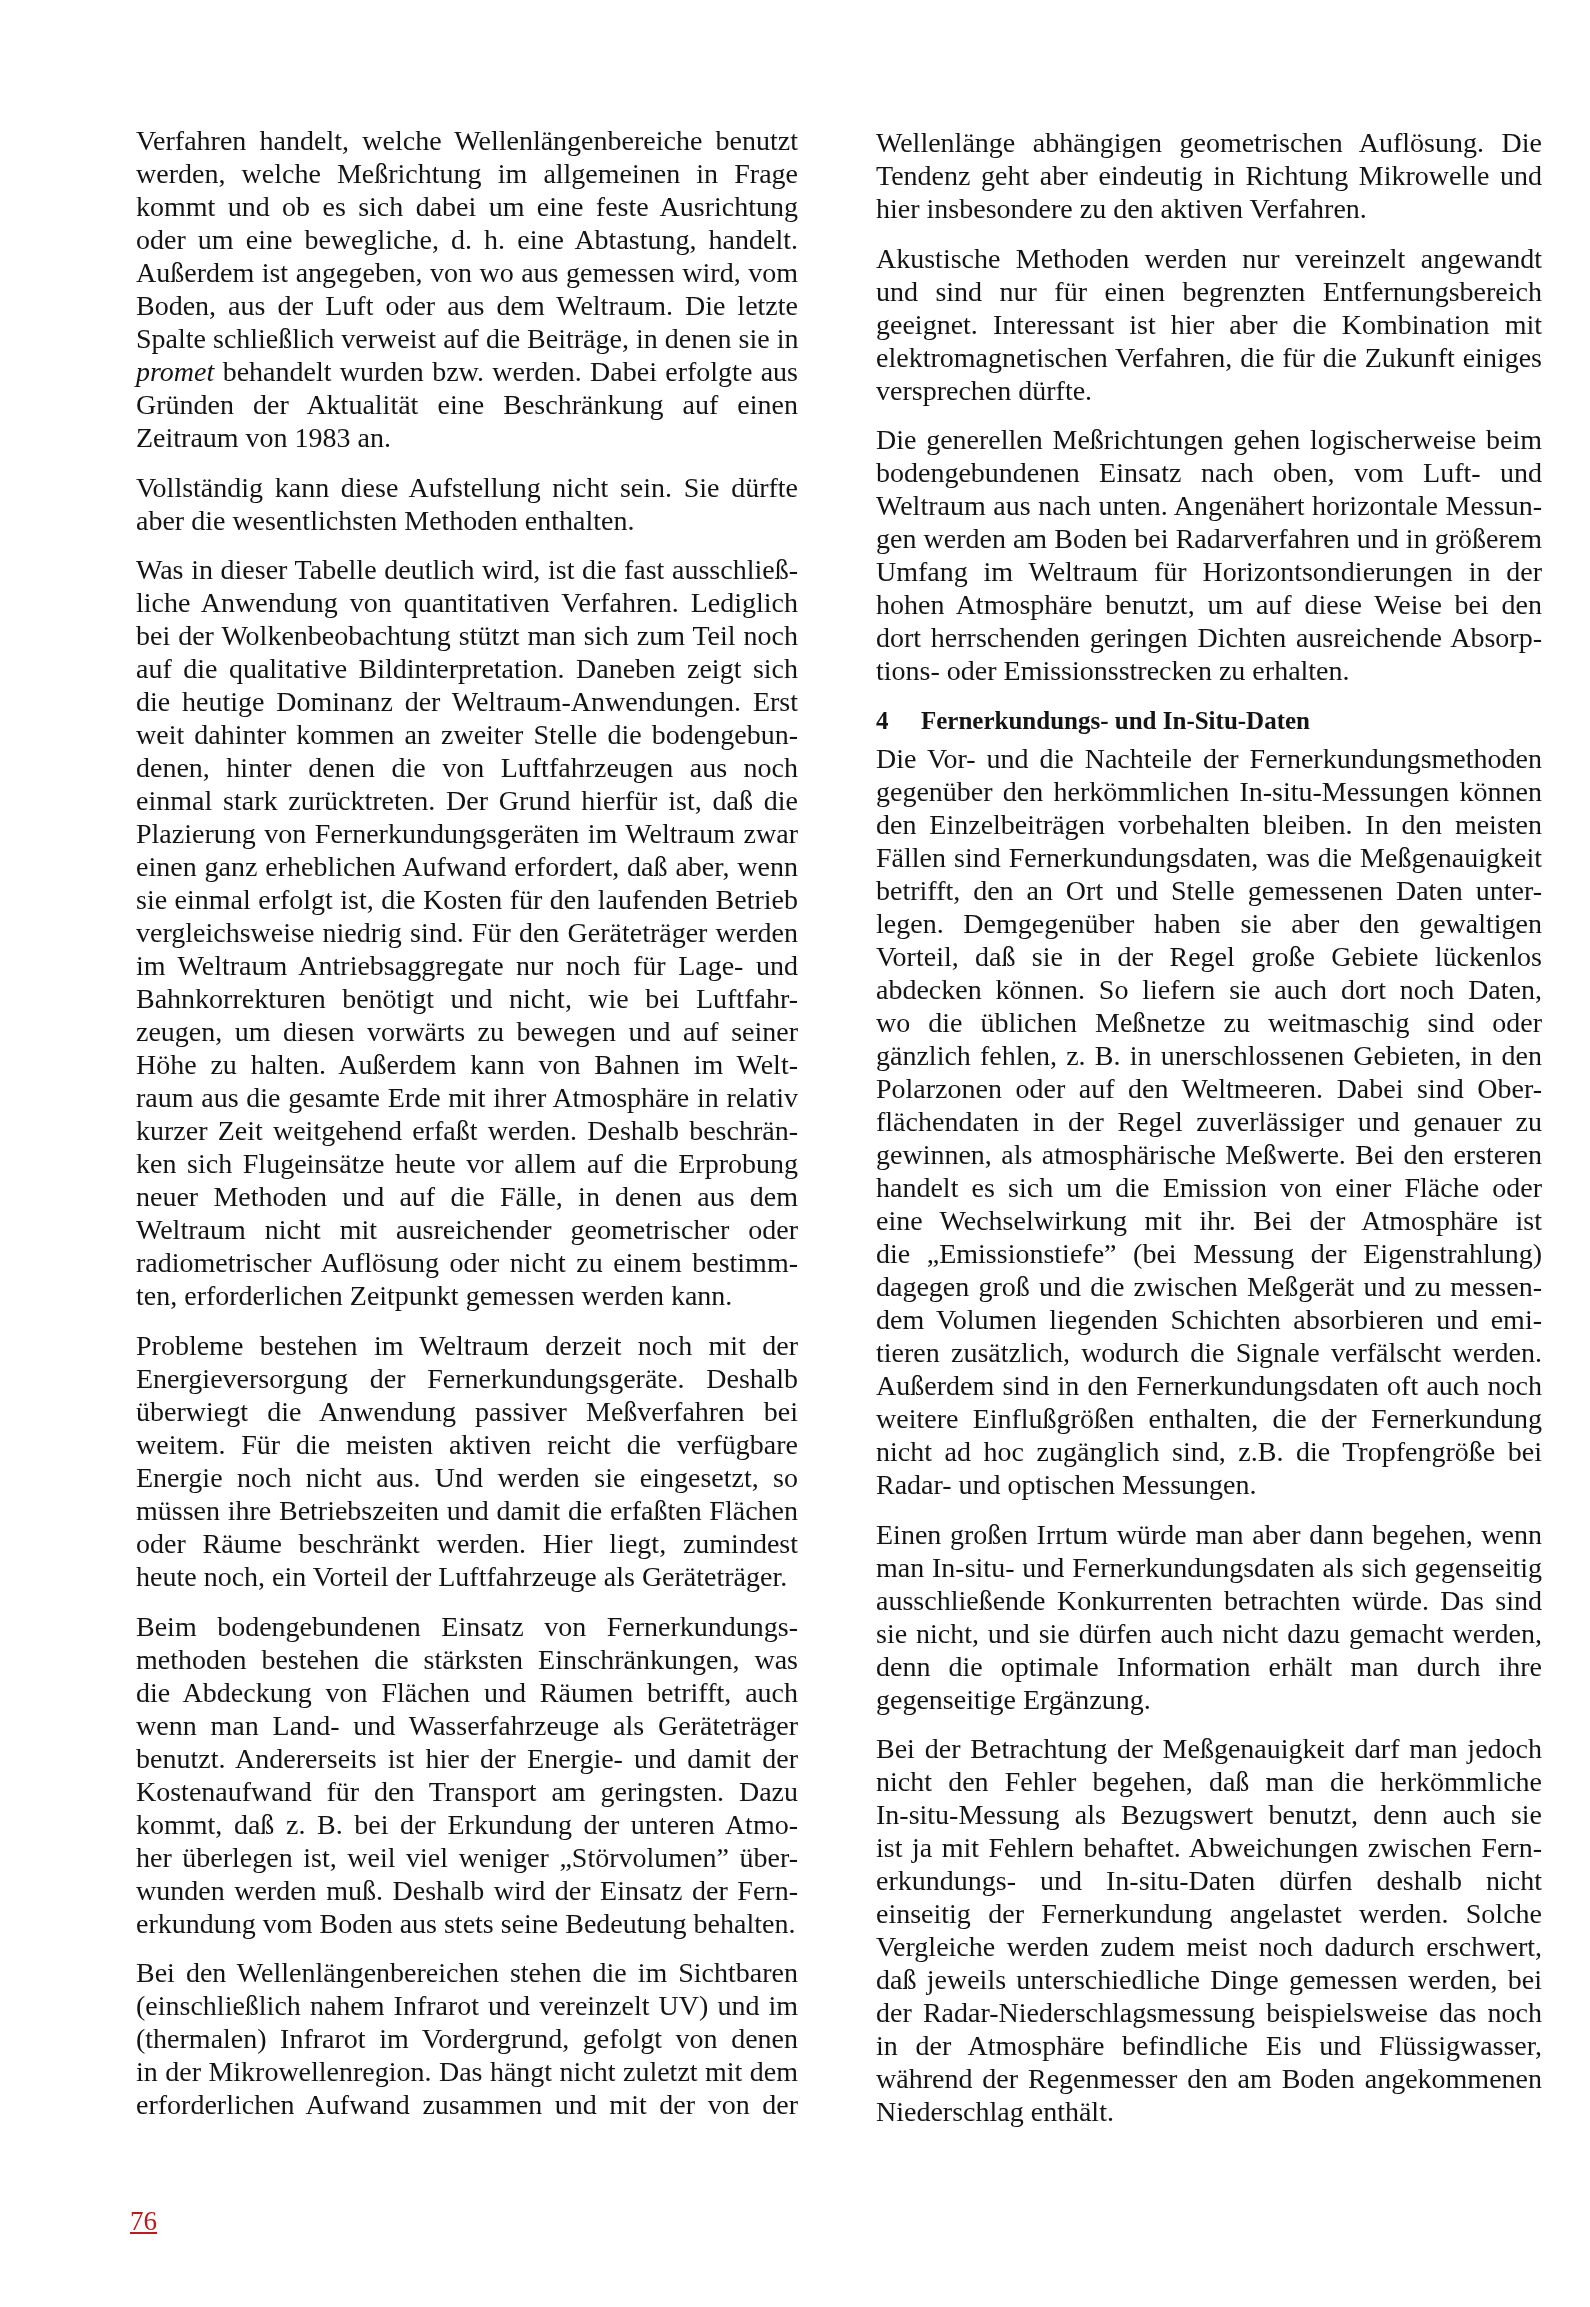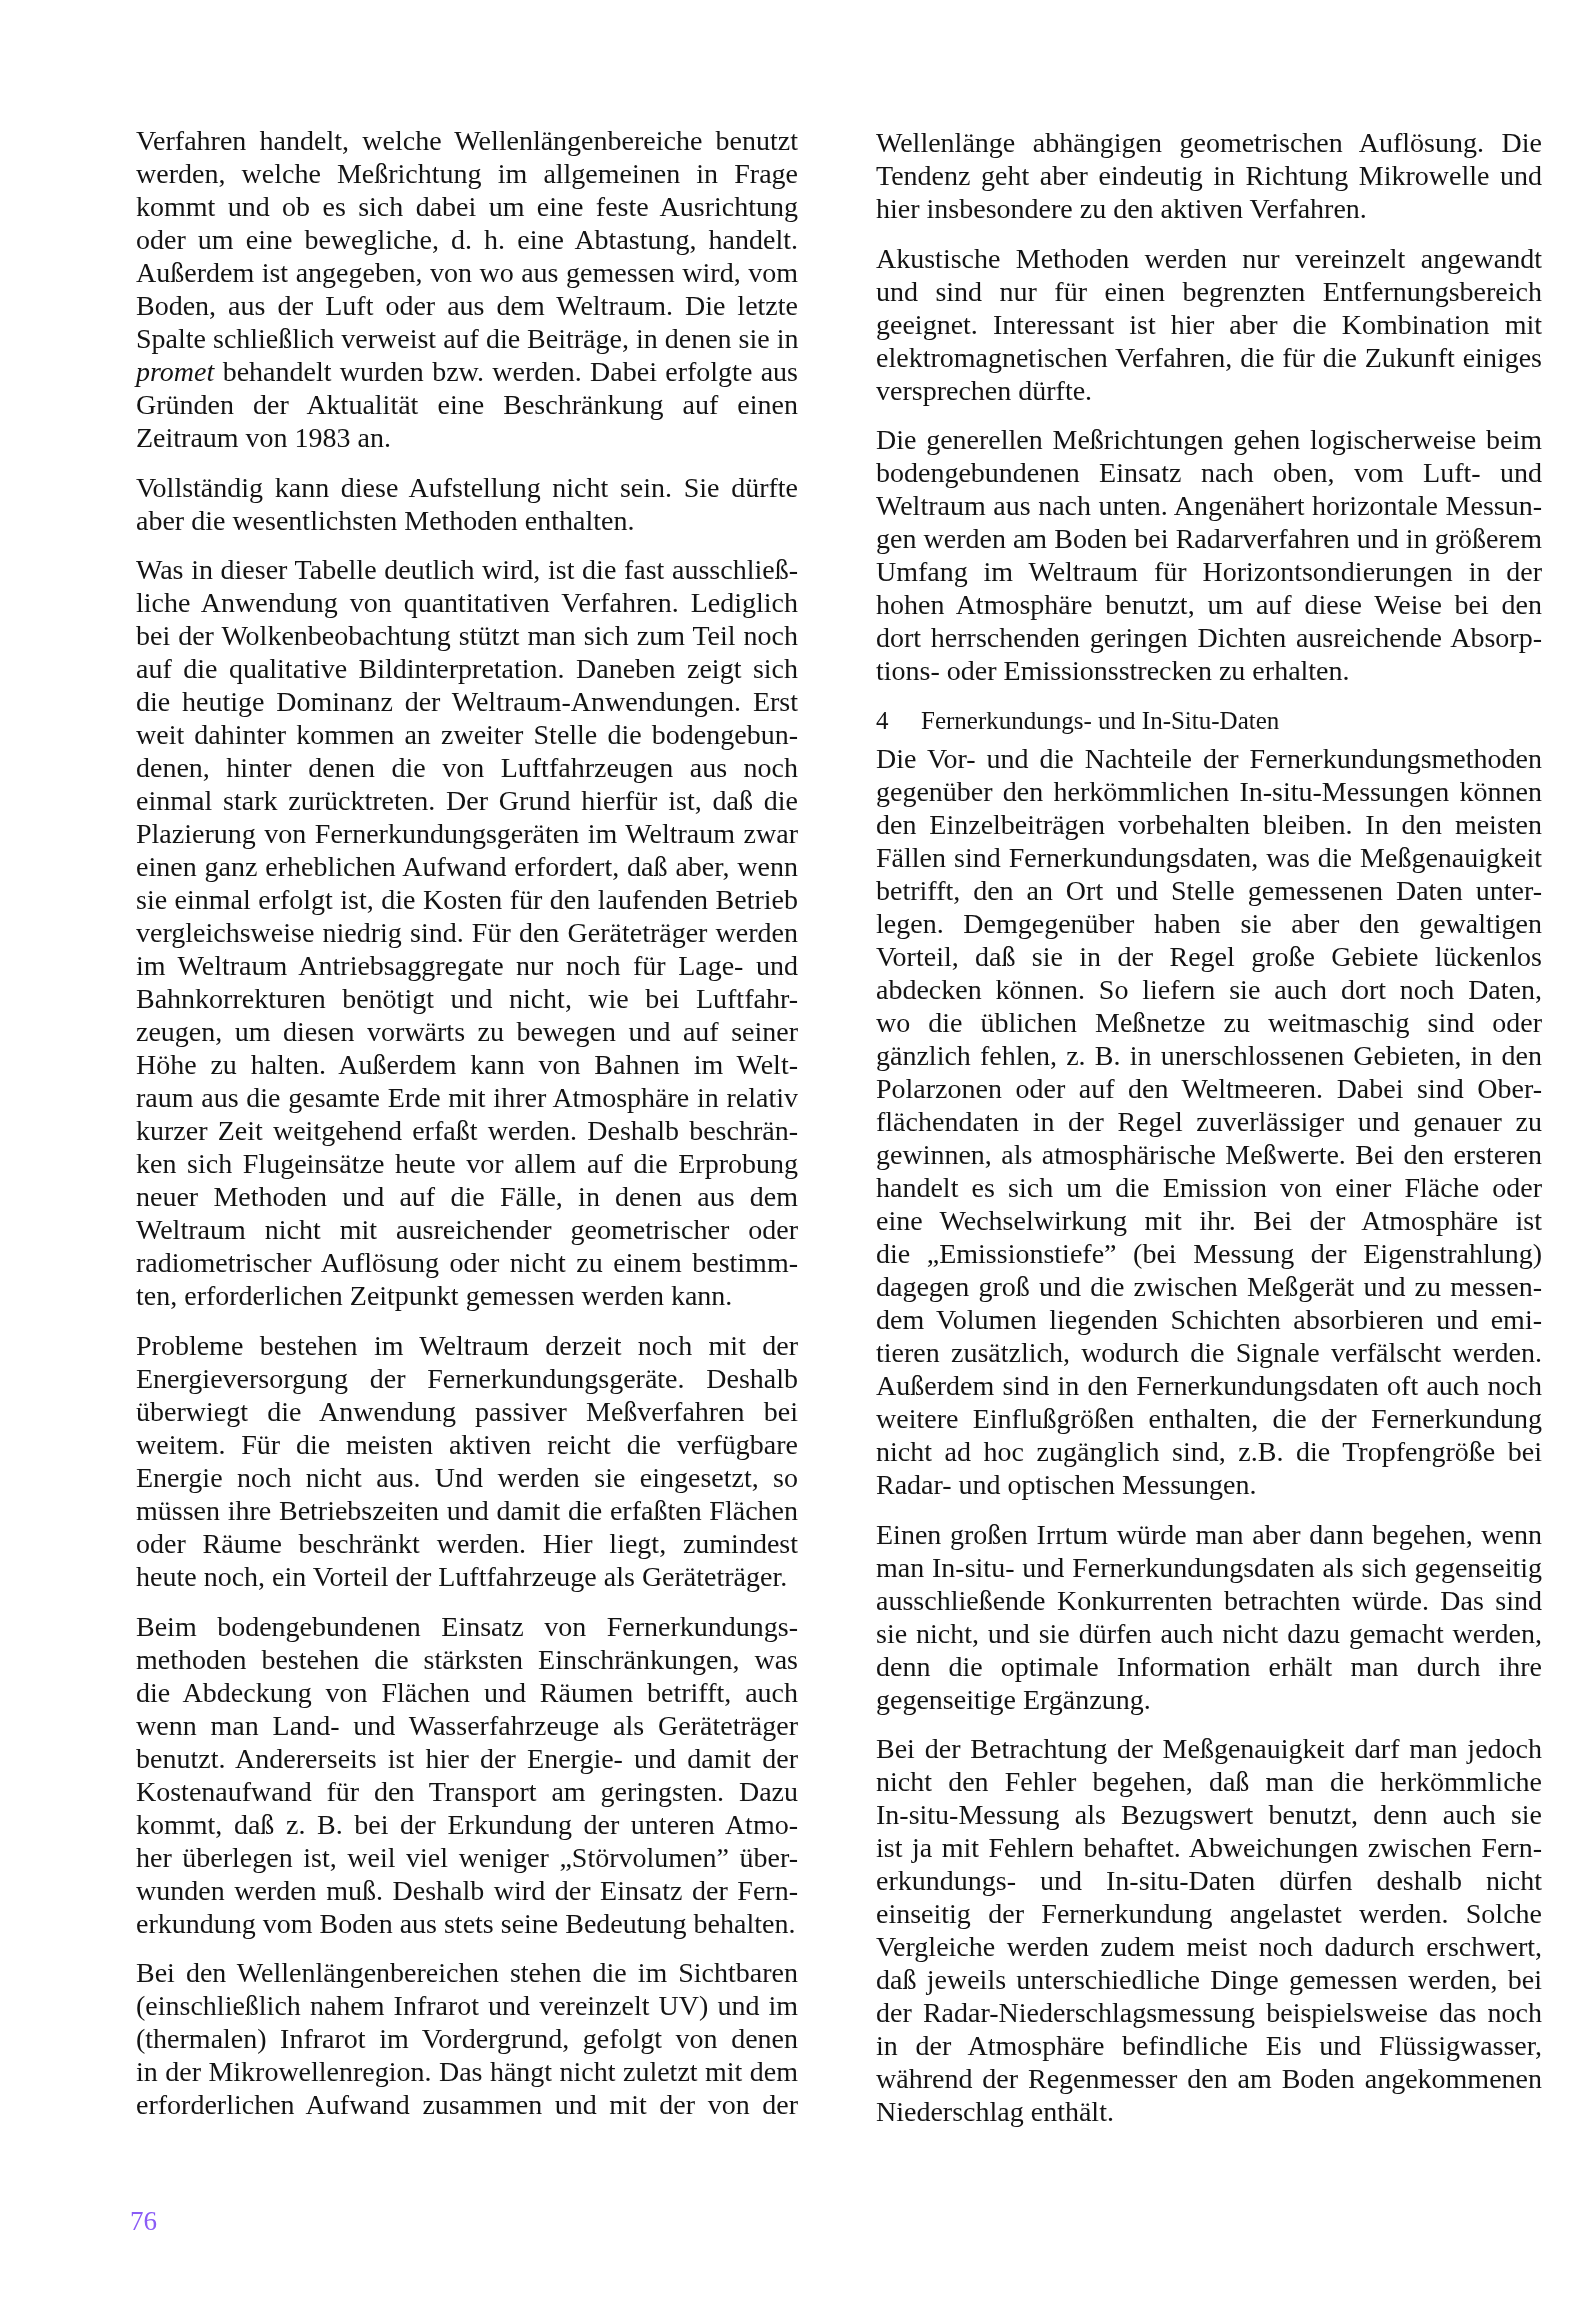--- a/index.html
+++ b/index.html
@@ -5,23 +5,23 @@
   html, body { margin: 0; padding: 0; background: #ffffff; }
   body { width: 1591px; height: 2307px; position: relative; overflow: hidden; }
   .page { position: absolute; left: 0; top: 0; width: 1591px; height: 1668px; background: #fff; color: #111; }
   .col { position: absolute; top: 124px; font-family: "Liberation Serif", "DejaVu Serif", serif; font-size: 28px; line-height: 33px; color: #141414; }
   .col-left { left: 136px; width: 662px; }
   .col-right { left: 876px; width: 666px; top: 126px; }
   .para { margin: 0 0 16.7px 0; }
   .line { display: block; white-space: nowrap; text-align: justify; text-align-last: justify; height: 33px; overflow: visible; }
   .line.last { text-align-last: left; }
   .line em { font-style: italic; }
-  .heading { font-family: "Liberation Serif", "DejaVu Serif", serif; font-weight: normal; font-size: 25px; line-height: 33px; margin: 10.3px 0 4.8px 0; white-space: nowrap; }
+  .heading { font-family: "Liberation Serif", "DejaVu Serif", serif; font-weight: bold; font-size: 25px; line-height: 33px; margin: 10.3px 0 4.8px 0; white-space: nowrap; }
   .heading .num { display: inline-block; width: 45px; }
-  .page-number { position: absolute; left: 130px; top: 2206px; font-family: "Liberation Serif", "DejaVu Serif", serif; font-size: 27px; color: #8b5cf6; }
+  .page-number { position: absolute; left: 130px; top: 2206px; font-family: "Liberation Serif", "DejaVu Serif", serif; font-size: 27px; color: #b91c1c; text-decoration: underline; }
 </style>
 </head>
 <body>
 
 <div class="page">
   <div class="col col-left" id="col-left">
       <div class="para">
         <span class="line">Verfahren handelt, welche Wellenlängenbereiche benutzt</span>
         <span class="line">werden, welche Meßrichtung im allgemeinen in Frage</span>
         <span class="line">kommt und ob es sich dabei um eine feste Ausrichtung</span>

